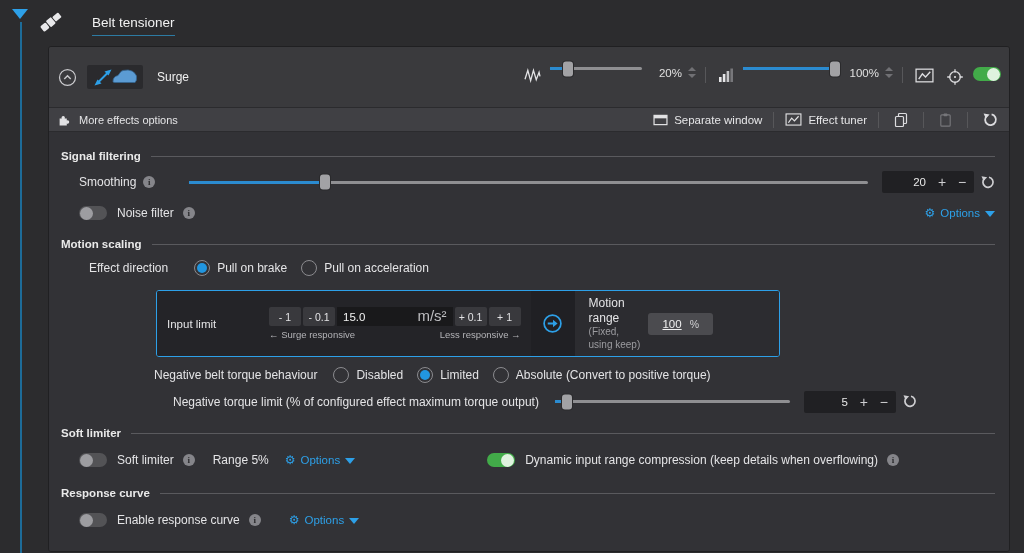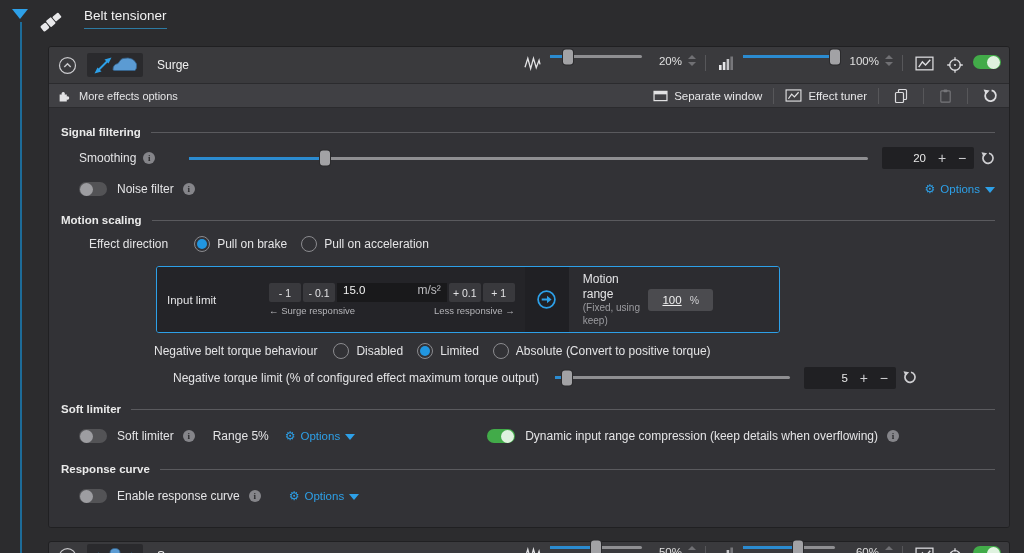--- a/index.html
+++ b/index.html
@@ -2,25 +2,25 @@
 <html><head>
 <meta charset="utf-8">
 <style>
   html,body{margin:0;padding:0;background:#2c2c2e;}
   body{width:1024px;height:553px;overflow:hidden;position:relative;
        font-family:"Liberation Sans",sans-serif;font-size:12px;color:#e4e4e6;
        -webkit-font-smoothing:antialiased;}
   .tri-down{position:absolute;left:12px;top:9px;width:0;height:0;
     border-left:8px solid transparent;border-right:8px solid transparent;border-top:10px solid #2da0e8;}
   .vline{position:absolute;left:20px;top:22px;bottom:0;width:2px;background:#1d6c99;}
-  .title-row{position:absolute;left:38px;top:8px;display:flex;align-items:flex-start;gap:20px;}
+  .title-row{position:absolute;left:38px;top:8px;display:flex;align-items:flex-end;gap:28px;}
   .page-title{font-size:13.5px;color:#f2f2f2;padding-bottom:5px;border-bottom:1px solid #2d7ba3;}
   .main{position:absolute;left:48px;top:46px;width:962px;}
   .panel{border:1px solid #202022;border-radius:3px;overflow:hidden;background:#323236;}
-  .fx-header{height:28px;background:#3a3a3d;display:flex;align-items:center;padding:4px 8px;gap:10px;}
+  .fx-header{height:28px;background:#3a3a3d;display:flex;align-items:center;padding:16px 8px;gap:10px;}
   .fx-row{height:28px;background:#3a3a3d;border:1px solid #202022;border-radius:3px;
           display:flex;align-items:center;padding:0 8px;gap:10px;}
   .chev-btn{width:20px;height:20px;display:flex;align-items:center;justify-content:center;cursor:pointer;}
   .fx-iconbox{width:56px;height:24px;background:#2a2a2d;border-radius:2px;
               display:flex;align-items:center;justify-content:center;}
   .fx-name{font-size:12px;color:#f0f0f0;margin-left:4px;}
   .fx-right{margin-left:auto;display:flex;align-items:flex-start;gap:6px;}
   .slider{position:relative;width:92px;height:3px;background:#8f8f92;border-radius:2px;cursor:pointer;}
   .slider .fill{position:absolute;left:0;top:0;height:100%;width:var(--pos,0%);background:#2b8bd0;}
   .slider .thumb{position:absolute;top:50%;left:var(--pos,0%);transform:translate(-50%,-50%);
@@ -66,21 +66,21 @@
   .rlabel{margin:0 14px 0 7px;color:#e4e4e6;}
   .limitbox{margin:8px 0 4px 95px;width:622px;border:1px solid #2da0e8;border-radius:3px;
             display:flex;align-items:stretch;overflow:hidden;background:#2a2a2d;}
   .lb-left{background:#242428;display:flex;align-items:center;gap:14px;padding:5px 10px;flex:0 0 auto;}
   .lb-btns .btnrow{display:flex;gap:2px;align-items:center;}
   .stepbtn{background:#39393d;color:#e2e2e4;font-size:10.5px;height:19px;min-width:32px;
            display:flex;align-items:center;justify-content:center;border-radius:2px;cursor:pointer;}
   .limval{background:#19191b;height:19px;min-width:74px;display:flex;align-items:baseline;
           justify-content:center;gap:4px;padding:0 6px;}
   .limval .n{font-size:11.5px;color:#f2f2f2;}
-  .limval .u{font-size:12px;color:#bdbdc0;margin-left:48px;}
+  .limval .u{font-size:15px;color:#bdbdc0;margin-left:48px;}
   .resp{display:flex;justify-content:space-between;font-size:9.5px;color:#b4b4b8;margin-top:3px;}
   .lb-mid{width:44px;display:flex;align-items:center;justify-content:center;background:#202024;flex:0 0 auto;}
   .lb-right{flex:1;display:flex;align-items:center;gap:8px;padding:5px 14px;background:#2c2c30;}
   .mr-label{line-height:1.25;}
   .mr-label .sub{font-size:10px;color:#9c9ca0;}
   .chip{background:#4b4b4f;border-radius:3px;height:22px;display:flex;align-items:baseline;gap:8px;
         padding:0 14px;margin-left:auto;margin-right:52px;align-items:center;}
   .chip .n{font-size:11.5px;color:#f0f0f0;text-decoration:underline;}
   .chip .u{font-size:10.5px;color:#d0d0d3;}
   .glabel{font-size:11.5px;}

